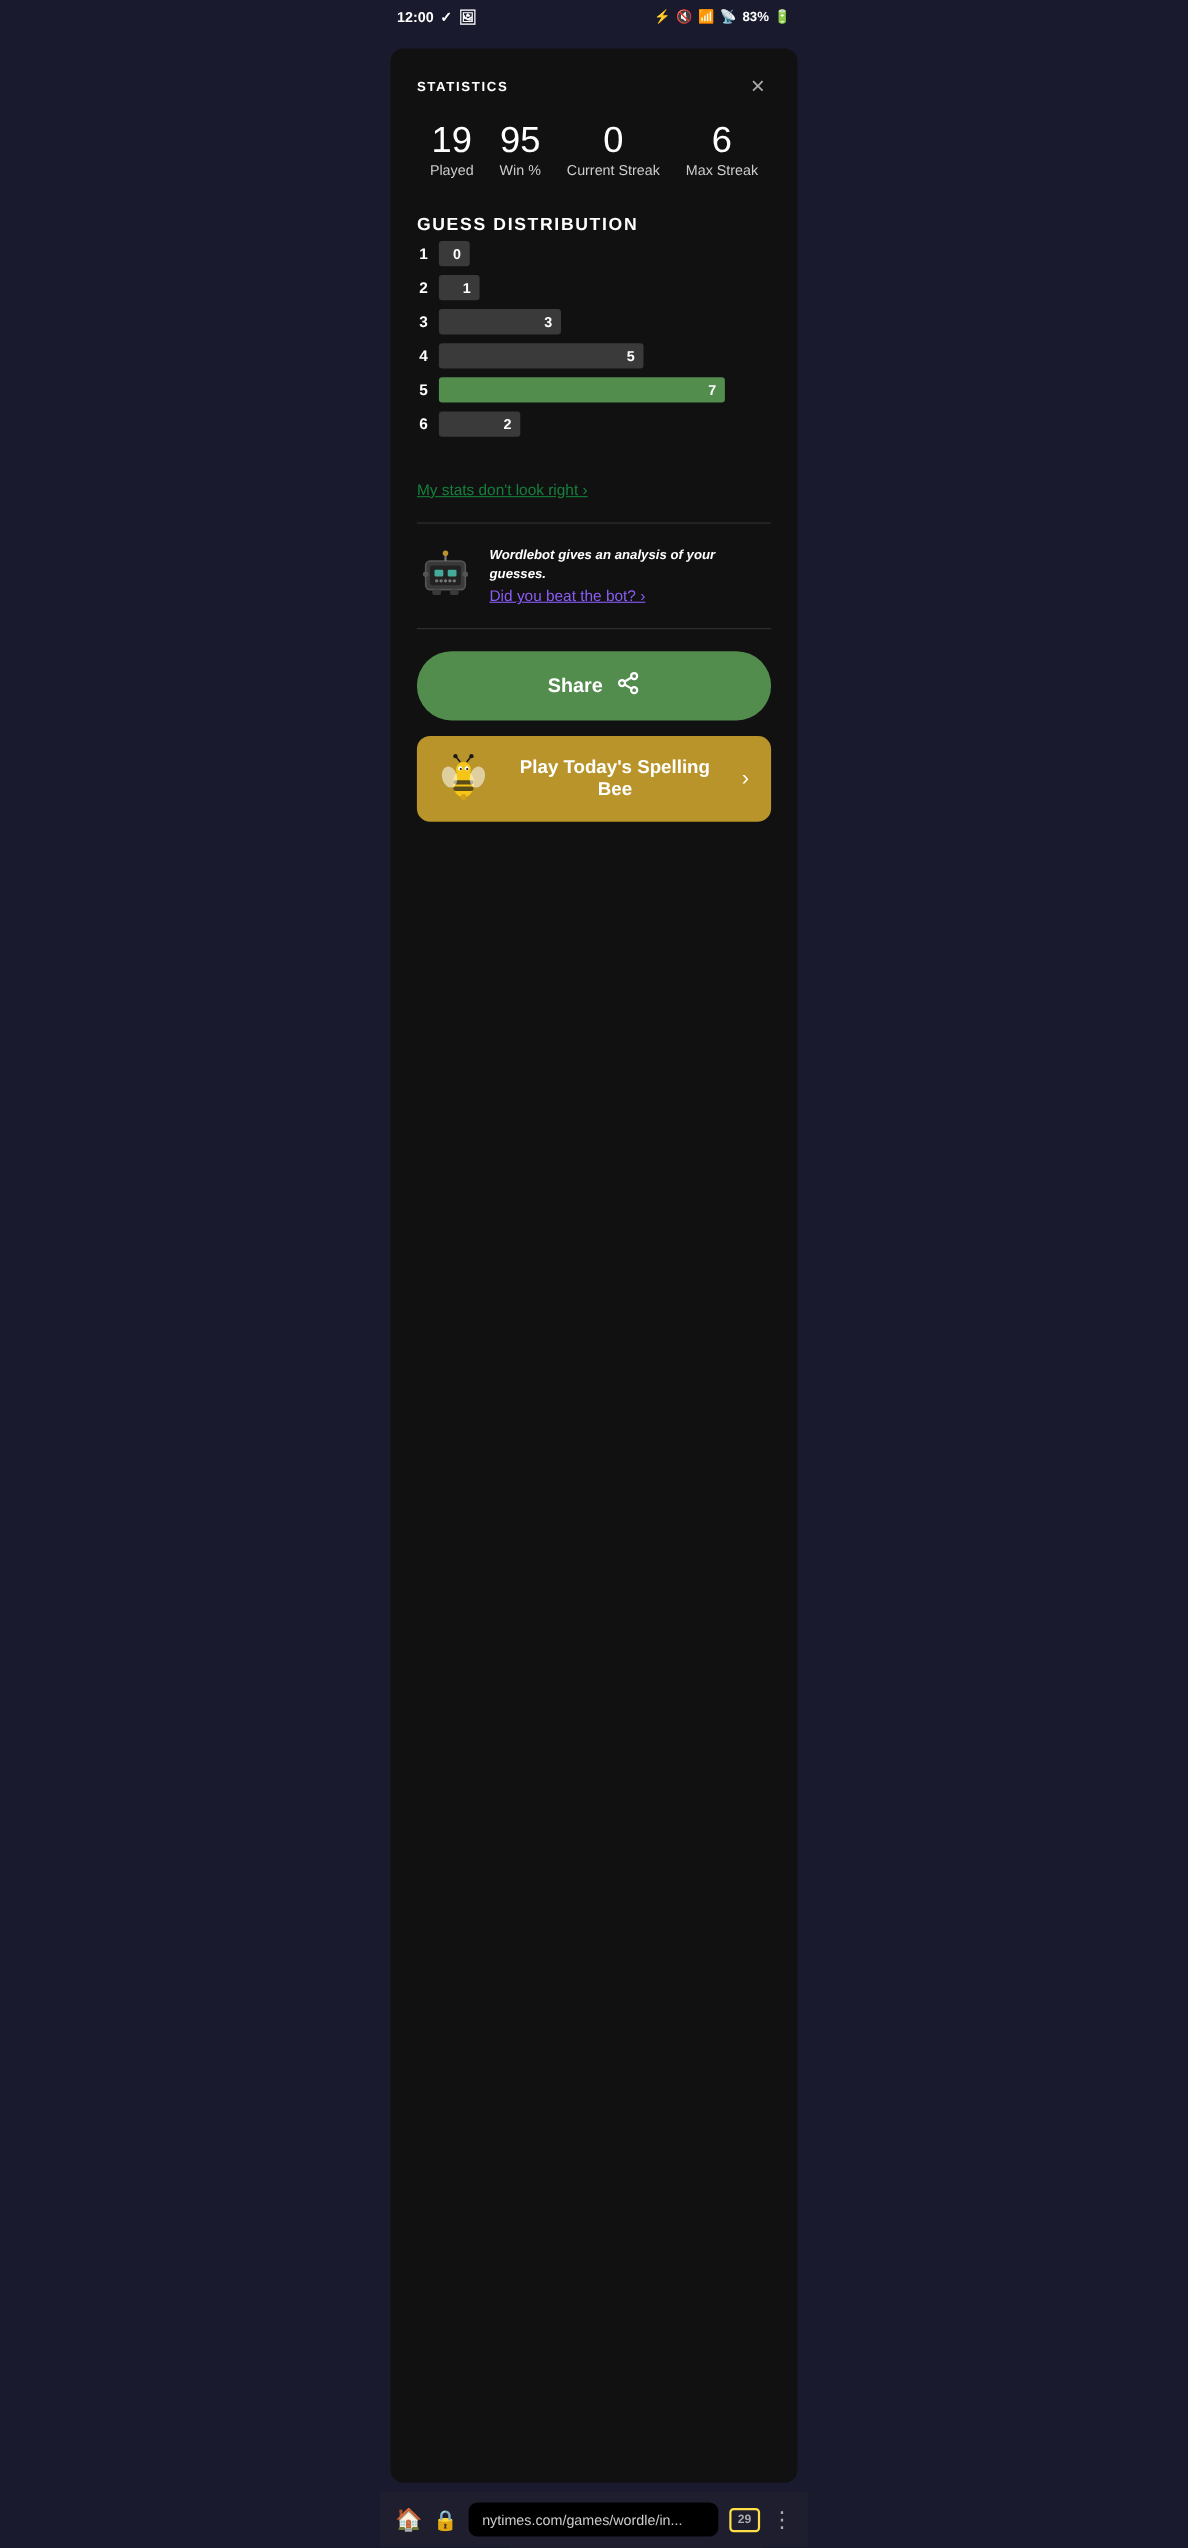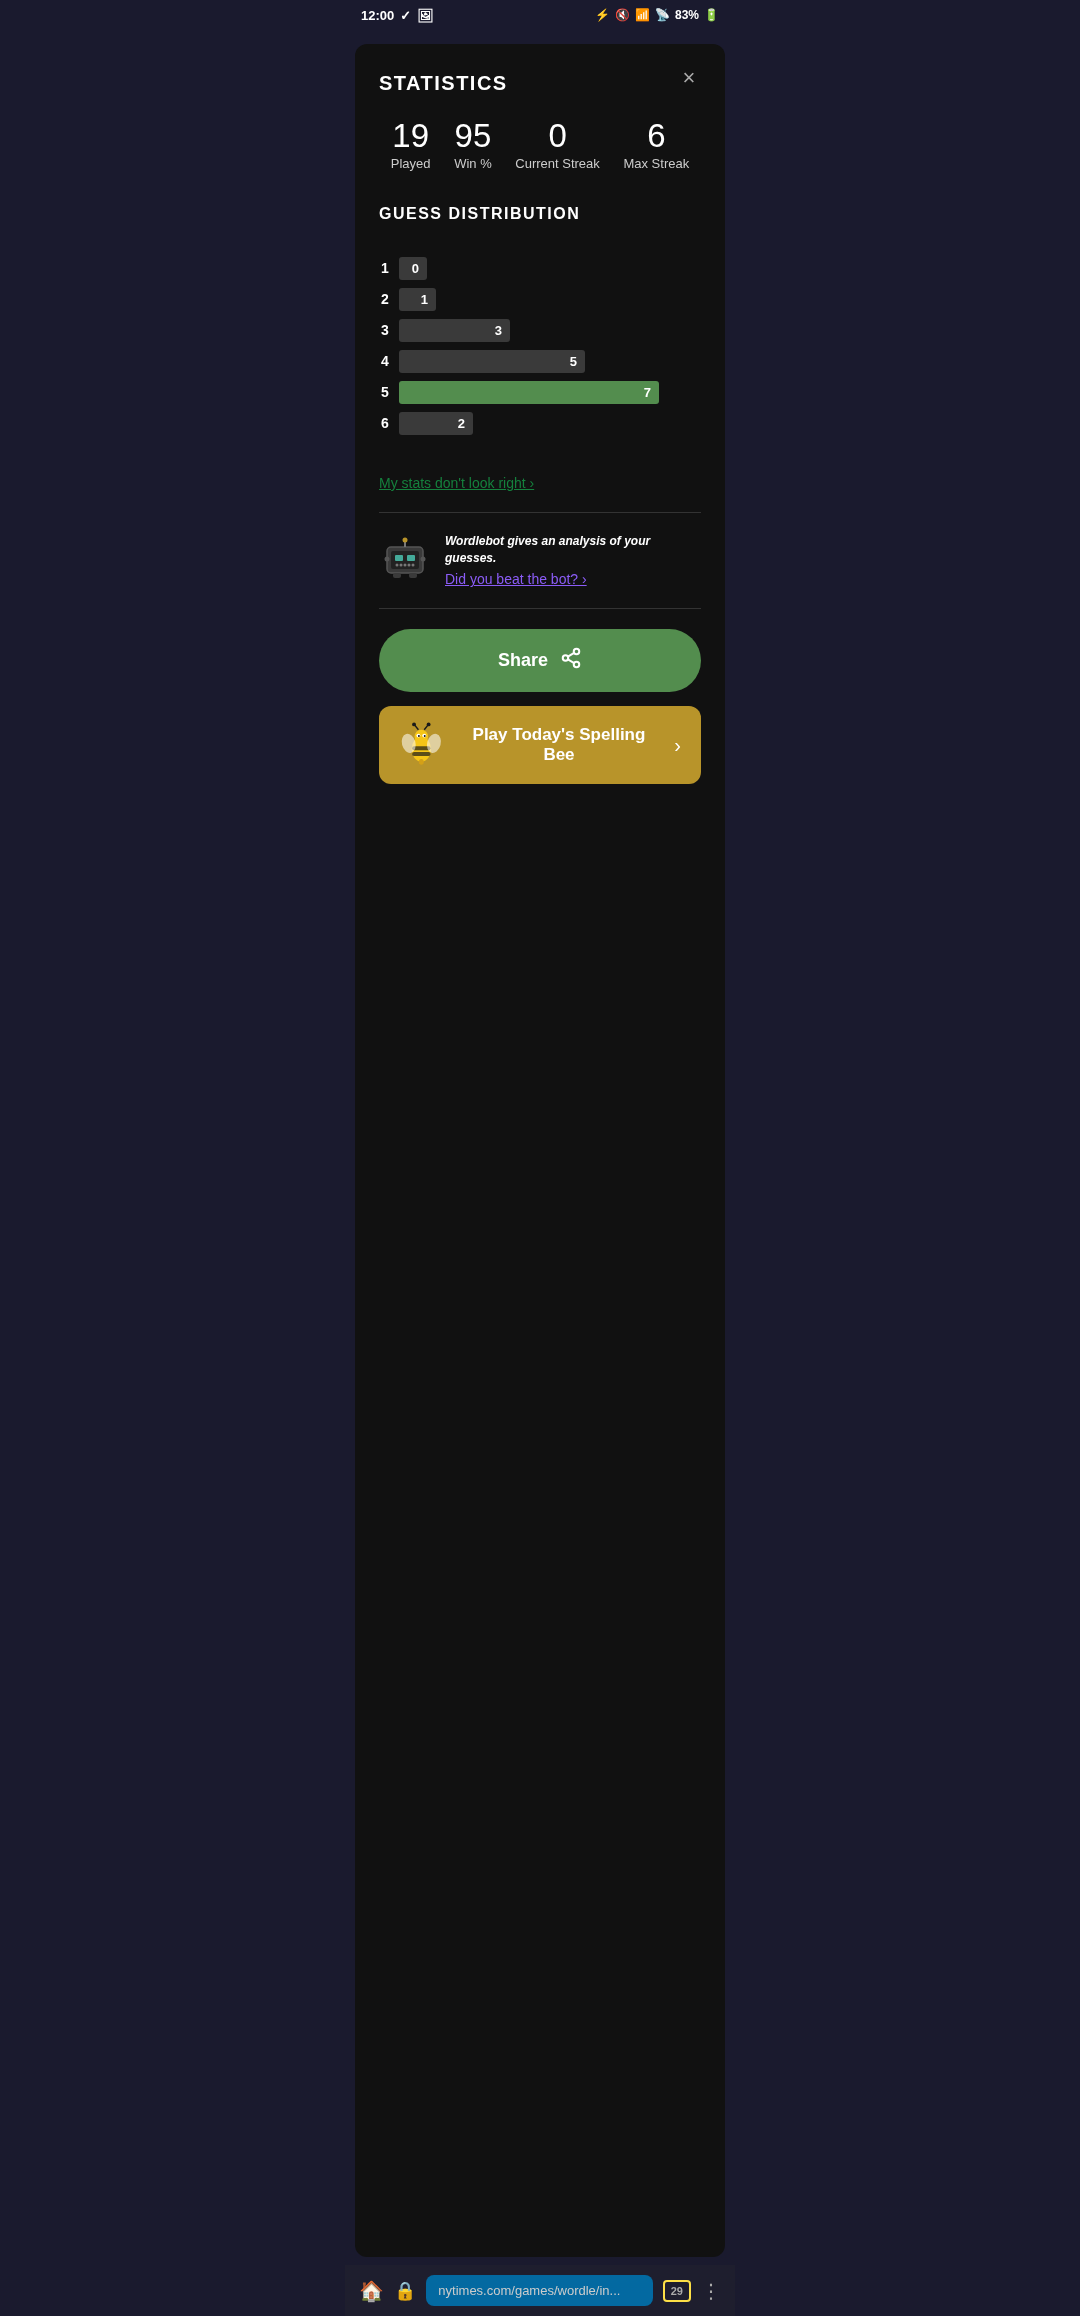--- a/index.html
+++ b/index.html
@@ -51,21 +51,21 @@
       cursor: pointer;
       width: 32px;
       height: 32px;
       display: flex;
       align-items: center;
       justify-content: center;
     }
 
     .section-title {
       color: white;
-      font-size: 20px;
+      font-size: 12px;
       font-weight: 700;
       letter-spacing: 1.5px;
       margin-bottom: 24px;
       margin-top: 8px;
     }
 
     .stats-row {
       display: flex;
       justify-content: space-around;
       margin-bottom: 32px;
@@ -90,21 +90,21 @@
       font-size: 13px;
       text-align: center;
       line-height: 1.3;
     }
 
     .guess-dist-title {
       color: white;
       font-size: 16px;
       font-weight: 700;
       letter-spacing: 1.5px;
-      margin-bottom: 34px;
+      margin-bottom: 5px;
     }
 
     .dist-row {
       display: flex;
       align-items: center;
       margin-bottom: 8px;
       gap: 8px;
     }
 
     .dist-label {
@@ -236,21 +236,21 @@
     .browser-bar {
       background: #1e1e2e;
       display: flex;
       align-items: center;
       padding: 10px 14px;
       gap: 10px;
     }
 
     .url-bar {
       flex: 1;
-      background: #0369a1;
+      background: #000000;
       border-radius: 8px;
       padding: 8px 12px;
       color: #ccc;
       font-size: 13px;
       display: flex;
       align-items: center;
       gap: 8px;
     }
 
     .tab-badge {

